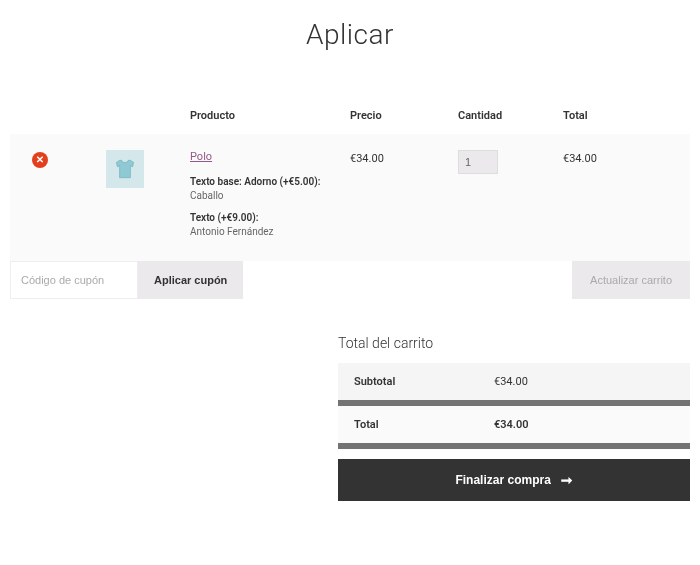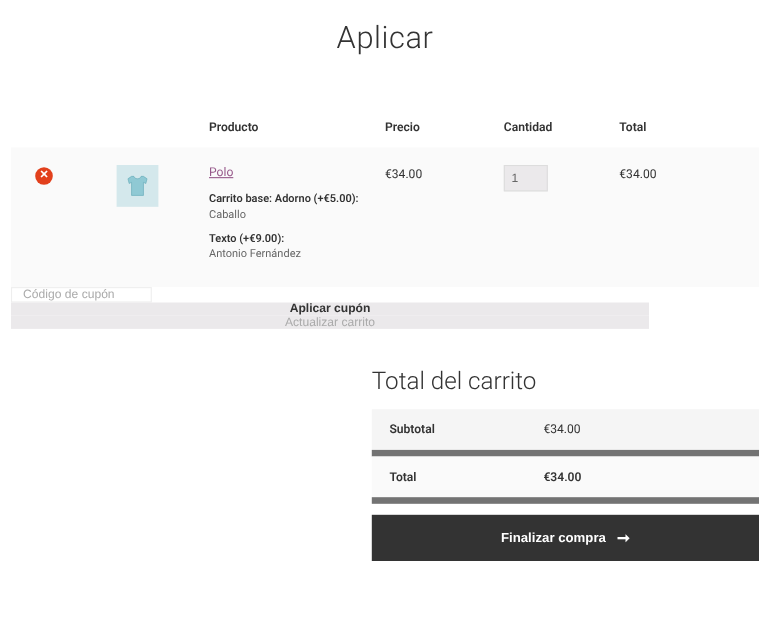--- a/index.html
+++ b/index.html
@@ -96,26 +96,25 @@
       width: 40px;
       height: 24px;
       border: 1px solid #ddd;
       background: #ebe9eb;
       padding: 2px 6px;
       font-size: 11px;
       color: #666;
     }
     .cart-actions {
       display: flex;
-      width: 580px;
+      width: 680px;
       margin: 0 10px;
       margin-top: 0;
       align-items: stretch;
       height: 38px;
-      flex-direction: column;
     }
     .coupon-input {
       width: 128px;
       border: 1px solid #eee;
       padding: 0 10px;
       font-size: 11px;
       color: #999;
       background: #fff;
     }
     .coupon-input::placeholder { color: #aaa; }
@@ -136,21 +135,21 @@
       font-size: 11px;
       color: #aaa;
       cursor: not-allowed;
     }
     .totals-section {
       width: 352px;
       margin-left: 338px;
       margin-top: 36px;
     }
     .totals-title {
-      font-size: 22px;
+      font-size: 14px;
       font-weight: 300;
       color: #333;
       margin-bottom: 12px;
     }
     .totals-row {
       display: flex;
       background: #f5f5f5;
       padding: 12px 16px;
       border-bottom: 6px solid #737373;
     }
@@ -207,21 +206,21 @@
     <div class="col-thumb">
       <div class="thumb">
         <svg class="shirt" viewBox="0 0 24 24">
           <path d="M7 4 L4 6 L5 10 L7 9 L7 20 L17 20 L17 9 L19 10 L20 6 L17 4 L15 4 C15 5 13.5 6 12 6 C10.5 6 9 5 9 4 Z" fill="#8fc9d4" stroke="#5fa8b5" stroke-width="0.5"></path>
         </svg>
       </div>
     </div>
     <div class="col-product">
       <a class="product-link">Polo</a>
       <div class="product-meta">
-        <span class="label">Carrito base:</span>
+        <span class="label">Texto base:</span>
         <span class="label">Adorno (+€5.00):</span>
         <span class="val">Caballo</span>
         <span class="label">Texto (+€9.00):</span>
         <span class="val">Antonio Fernández</span>
       </div>
     </div>
     <div class="col-price price-cell">€34.00</div>
     <div class="col-qty">
       <input class="qty-input" type="text" value="1" style="">
     </div>

